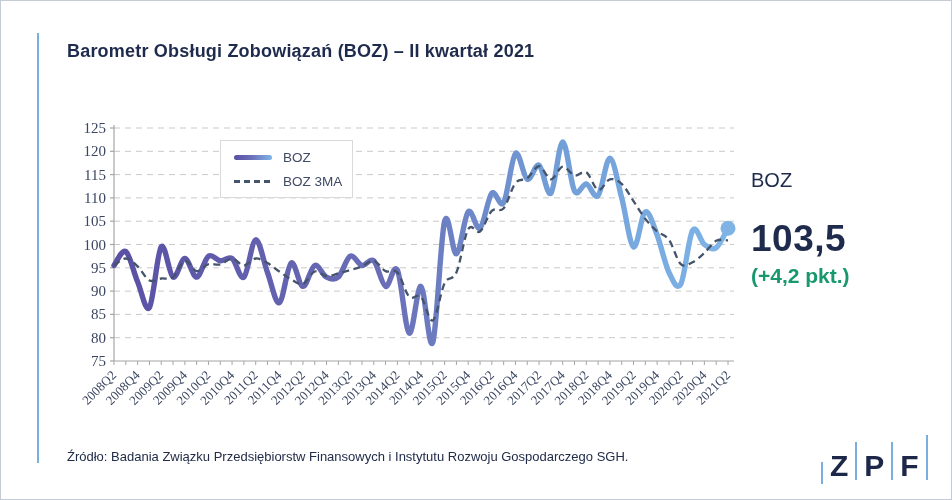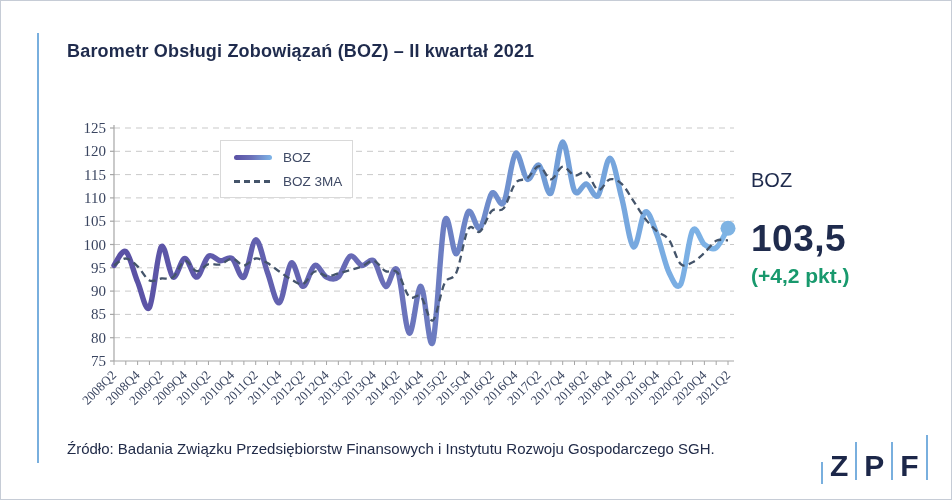--- a/index.html
+++ b/index.html
@@ -23,21 +23,21 @@
   }
   .legend-row{display:flex;align-items:center;gap:11px;}
   .swatch{width:38px;flex:0 0 38px;}
   .swatch.solid{height:5px;border-radius:2.5px;background:linear-gradient(90deg,#5a50a4,#6a6fb8 45%,#7eb5e8);}
   .swatch.dashed{height:3px;background:repeating-linear-gradient(90deg,#44546a 0 6px,transparent 6px 10px);}
   .legend-label{font-size:13.5px;color:#404b66;}
   .highlight{position:absolute;left:750px;top:166px;color:#1f2b4d;}
   .hl-label{font-size:20px;line-height:1.3;}
   .hl-value{font-size:37px;font-weight:700;margin-top:25px;letter-spacing:0.5px;}
   .hl-change{font-size:21px;font-weight:600;color:#18996d;margin-top:4px;}
-  .source-note{position:absolute;left:66px;top:439px;font-size:15px;color:#222c49;}
+  .source-note{position:absolute;left:66px;top:448px;font-size:13px;color:#222c49;}
   .logo{position:absolute;left:820px;top:434px;display:flex;align-items:flex-end;}
   .logo .letter{font-size:30px;font-weight:700;color:#1c2749;line-height:0.92;padding:0 7px;}
   .logo .bar{width:2px;background:#79afde;}
   .logo .b1{height:22px;transform:translateY(4px);}
   .logo .b2{height:38px;}
   .logo .b3{height:38px;}
   .logo .b4{height:45px;}
 </style>
 </head>
 <body>

